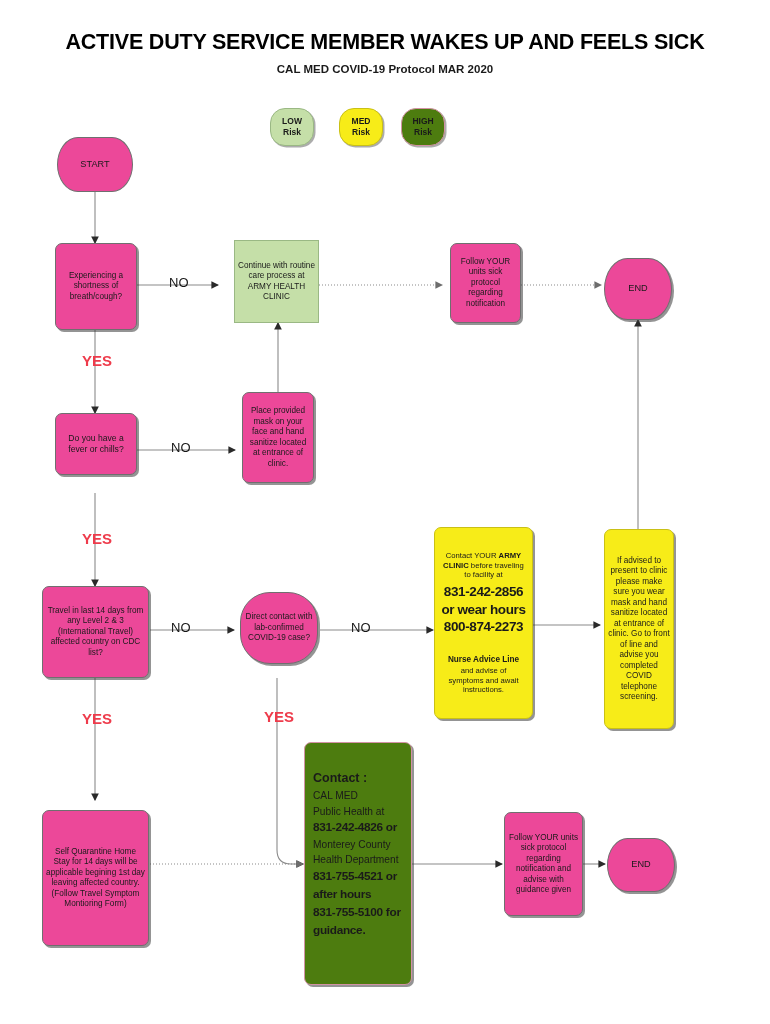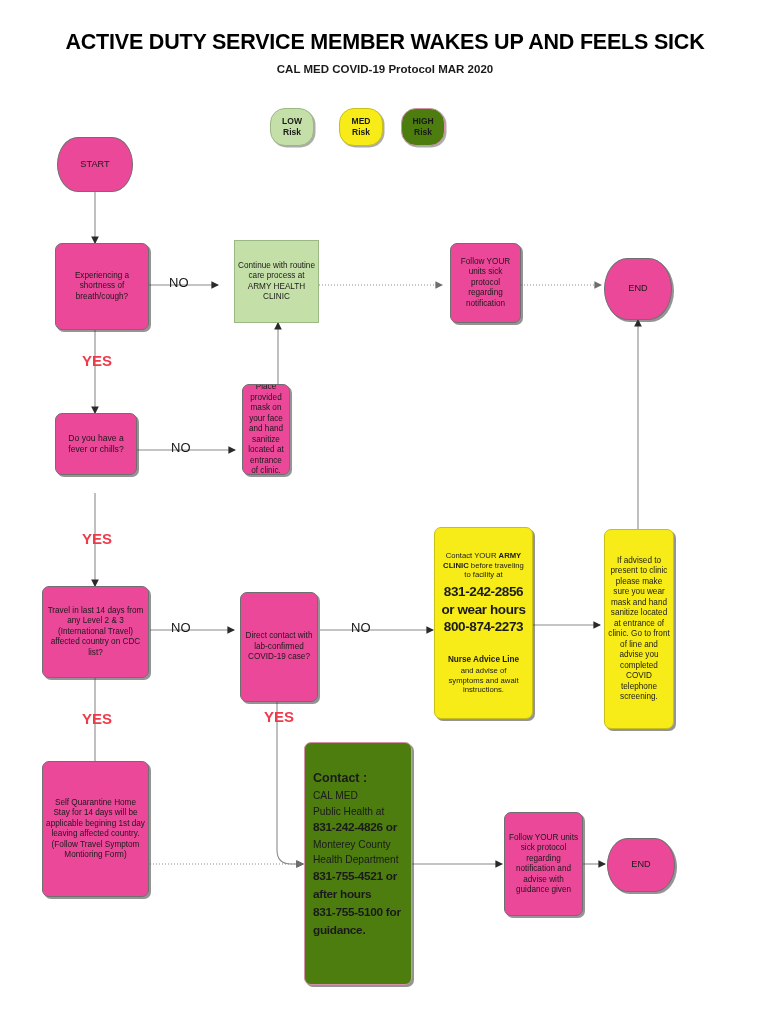--- a/index.html
+++ b/index.html
@@ -159,49 +159,49 @@
     <span class="txt">MED Risk</span>
   </div>
   <div class="node rounded-sm pink legend" style="left:401px;top:108px;">
     <span class="txt">HIGH Risk</span>
   </div>
 
   <div class="node terminal gray fs9" style="left:57px;top:137px;width:76px;height:55px;">
     <span class="txt">START</span>
   </div>
 
-  <div class="node rounded-sm gray shadowed fs8" style="left:55px;top:243px;width:94px;height:87px;justify-content:center;">
+  <div class="node rounded-sm gray shadowed fs8" style="left:55px;top:243px;width:82px;height:87px;justify-content:center;">
     <span class="txt">Experiencing  a shortness of breath/cough?</span>
   </div>
 
   <div class="node green fs8" style="left:234px;top:240px;width:85px;height:83px;">
     <span class="txt">Continue with routine care process at  ARMY HEALTH CLINIC</span>
   </div>
 
   <div class="node rounded-sm gray shadowed fs8" style="left:450px;top:243px;width:71px;height:80px;">
     <span class="txt">Follow YOUR units  sick protocol regarding notification</span>
   </div>
 
   <div class="node terminal gray shadowed fs9" style="left:604px;top:258px;width:68px;height:62px;">
     <span class="txt">END</span>
   </div>
 
   <div class="node rounded-sm gray shadowed fs85" style="left:55px;top:413px;width:82px;height:62px;">
     <span class="txt">Do you have a fever or chills?</span>
   </div>
 
-  <div class="node rounded-sm gray shadowed fs8" style="left:242px;top:384px;width:48px;height:91px;">
+  <div class="node rounded-sm gray shadowed fs8" style="left:242px;top:392px;width:72px;height:91px;">
     <span class="txt">Place provided mask on your face and hand sanitize located at entrance of  clinic.</span>
   </div>
 
   <div class="node rounded-sm gray shadowed fs8" style="left:42px;top:586px;width:107px;height:92px;">
     <span class="txt">Travel  in last  14 days  from any Level 2 &amp; 3 (International Travel) affected country on CDC list?</span>
   </div>
 
-  <div class="node rounded-sm gray shadowed fs8" style="left:240px;top:592px;width:78px;height:110px;">
+  <div class="node rounded-sm gray shadowed fs8" style="left:240px;top:592px;width:78px;height:72px;border-radius:30px;">
     <span class="txt">Direct contact with lab-confirmed COVID-19 case?</span>
   </div>
 
   <div class="node rounded-sm yellow shadowed" style="left:434px;top:527px;width:99px;height:192px;padding:5px 2px;">
     <span class="txt fs75">
       <span class="ln"><span>Contact  YOUR </span><span class="b">ARMY</span></span>
       <span class="ln"><span class="b">CLINIC</span><span> before traveling</span></span>
       <span class="ln">to facility at</span>
       <span class="phone" style="margin-top:3px;">831-242-2856</span>
       <span class="phone">or wear hours</span>
@@ -210,21 +210,21 @@
       <span class="ln">and advise of</span>
       <span class="ln">symptoms and await</span>
       <span class="ln">instructions.</span>
     </span>
   </div>
 
   <div class="node rounded-sm yellow shadowed fs8" style="left:604px;top:529px;width:70px;height:200px;">
     <span class="txt">If advised to present to clinic please make sure you  wear mask and hand sanitize located at entrance of clinic. Go to front of line and advise  you completed COVID telephone screening.</span>
   </div>
 
-  <div class="node rounded-sm gray shadowed fs8" style="left:42px;top:761px;width:107px;height:136px;">
+  <div class="node rounded-sm gray shadowed fs8" style="left:42px;top:810px;width:107px;height:136px;">
     <span class="txt">Self Quarantine  Home Stay for 14 days will be applicable  begining 1st day leaving affected country. (Follow Travel Symptom Montioring Form)</span>
   </div>
 
   <div class="node rounded-sm pink shadowed" style="left:304px;top:742px;width:108px;height:243px;padding:6px 0 0 0;align-items:flex-start;">
     <span class="txt l" style="padding-left:8px;line-height:1.52;">
       <span class="ln b" style="font-size:12.5px;">Contact :</span>
       <span class="ln" style="font-size:10.2px;">CAL MED</span>
       <span class="ln" style="font-size:10.2px;">Public Health at</span>
       <span class="phone-sm">831-242-4826  or</span>
       <span class="ln" style="font-size:10.2px;">Monterey County</span>

